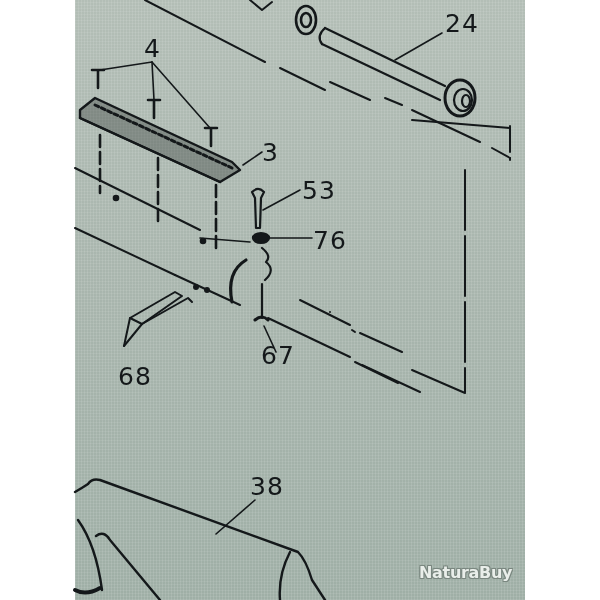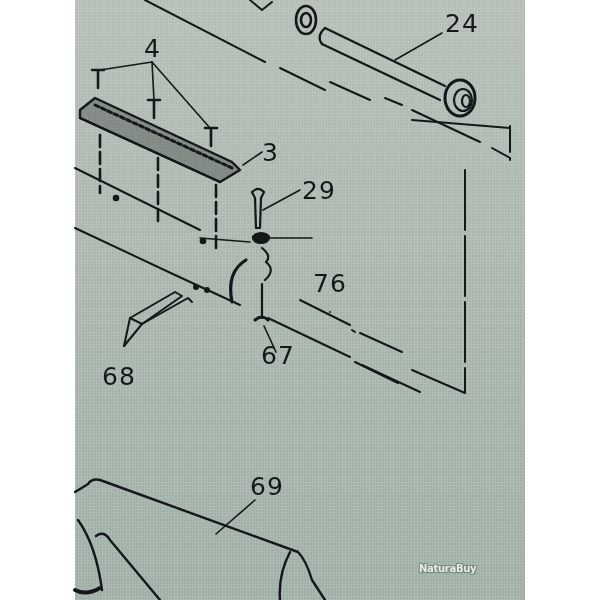--- a/index.html
+++ b/index.html
@@ -13,21 +13,21 @@
         linear-gradient(180deg, #b3beb6 0%, #a8b5ad 50%, #9fafa6 100%);
       overflow: hidden;
     }
     svg.drawing { position: absolute; left: 0; top: 0; width: 600px; height: 600px; }
     .lbl {
       position: absolute; font-family: "DejaVu Sans", sans-serif; font-size: 25px;
       color: #14181a; letter-spacing: 1px; line-height: 1;
     }
     .watermark {
       position: absolute; left: 419px; top: 563px; font-family: "DejaVu Sans", sans-serif;
-      font-size: 10px; font-weight: bold; color: #e9eeea; letter-spacing: -0.3px;
+      font-size: 16px; font-weight: bold; color: #e9eeea; letter-spacing: -0.3px;
       text-shadow: 0 0 1px #6d7a73, 1px 1px 0 #7c8982, -1px -1px 0 #7c8982, 1px -1px 0 #7c8982, -1px 1px 0 #7c8982;
     }
   </style>
 </head>
 <body>
 
 <div class="photo"></div>
 
 <svg class="drawing" viewBox="0 0 600 600">
   <g stroke="#14181a" fill="none" stroke-linecap="round" stroke-linejoin="round">
@@ -122,19 +122,19 @@
       <path d="M 290 552 Q 278 575 280 600"></path>
       <path d="M 75 590 Q 86 596 100 588" stroke-width="4"></path>
       <line x1="216" y1="534" x2="255" y2="500" stroke-width="1.6"></line>
     </g>
   </g>
 </svg>
 
 <div class="lbl" style="left:144px; top:36px;">4</div>
 <div class="lbl" style="left:262px; top:140px;">3</div>
 <div class="lbl" style="left:445px; top:11px;">24</div>
-<div class="lbl" style="left:302px; top:178px;">29</div>
-<div class="lbl" style="left:313px; top:228px;margin-top:43px;">76</div>
+<div class="lbl" style="left:302px; top:178px;">53</div>
+<div class="lbl" style="left:313px; top:228px;">76</div>
 <div class="lbl" style="left:261px; top:343px;">67</div>
-<div class="lbl" style="left:102px; top:364px;">68</div>
-<div class="lbl" style="left:250px; top:474px;">69</div>
+<div class="lbl" style="left:118px; top:364px;">68</div>
+<div class="lbl" style="left:250px; top:474px;">38</div>
 
 <div class="watermark">NaturaBuy</div>
 
 </body></html>

